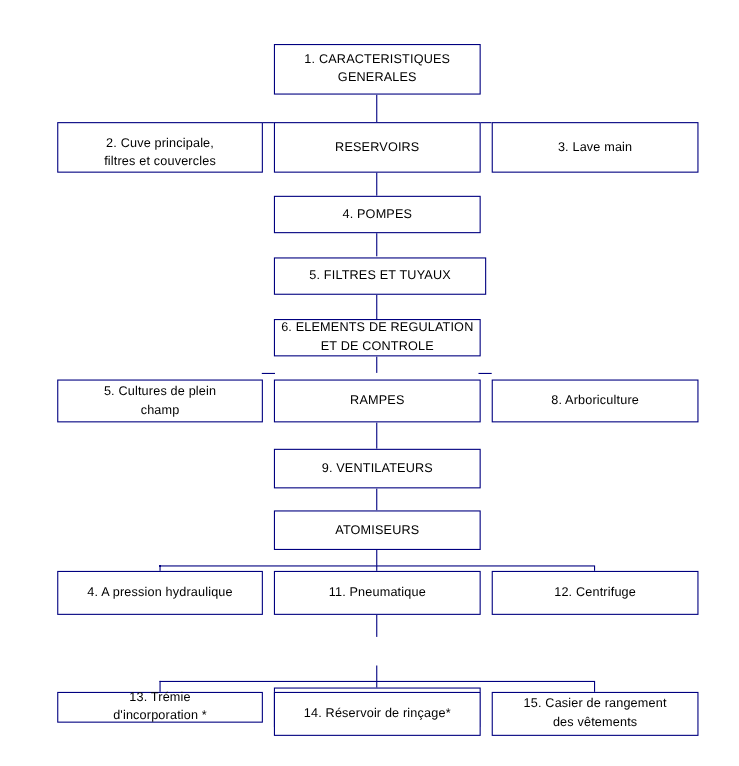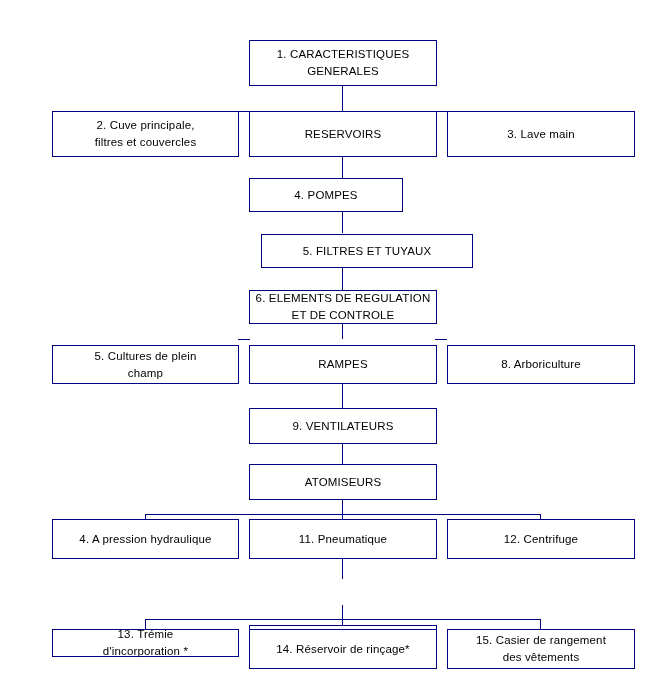--- a/index.html
+++ b/index.html
@@ -94,38 +94,38 @@
   <div class="conn-h" style="left:145px; top:619px; width:395px;"></div>
   <div class="conn-v" style="left:145px; top:619px; height:10px;"></div>
   <div class="conn-v" style="left:342px; top:619px; height:10px;"></div>
   <div class="conn-v" style="left:540px; top:619px; height:10px;"></div>
 
   <div class="node" style="left:249px; top:40px; width:188px; height:46px;">
     <span class="label">1. CARACTERISTIQUES
 GENERALES</span>
   </div>
 
-  <div class="node" style="left:52px; top:111px; width:187px; height:46px;">
+  <div class="node" style="left:52px; top:111px; width:187px; height:46px;align-items:flex-end;">
     <span class="label">2. Cuve principale,
 filtres et couvercles</span>
   </div>
 
   <div class="node" style="left:249px; top:111px; width:188px; height:46px;">
     <span class="label">RESERVOIRS</span>
   </div>
 
   <div class="node" style="left:447px; top:111px; width:188px; height:46px;text-align:right;">
     <span class="label">3. Lave main</span>
   </div>
 
-  <div class="node" style="left:249px; top:178px; width:154px; height:34px;">
+  <div class="node" style="left:249px; top:178px; width:188px; height:34px;">
     <span class="label">4. POMPES</span>
   </div>
 
-  <div class="node" style="left:249px; top:234px; width:212px; height:34px;margin-left:12px;">
+  <div class="node" style="left:249px; top:234px; width:193px; height:34px;">
     <span class="label">5. FILTRES ET TUYAUX</span>
   </div>
 
   <div class="node" style="left:249px; top:290px; width:188px; height:34px;">
     <span class="label">6. ELEMENTS DE REGULATION
 ET DE CONTROLE</span>
   </div>
 
   <div class="node" style="left:52px; top:345px; width:187px; height:39px;">
     <span class="label">5. Cultures de plein

